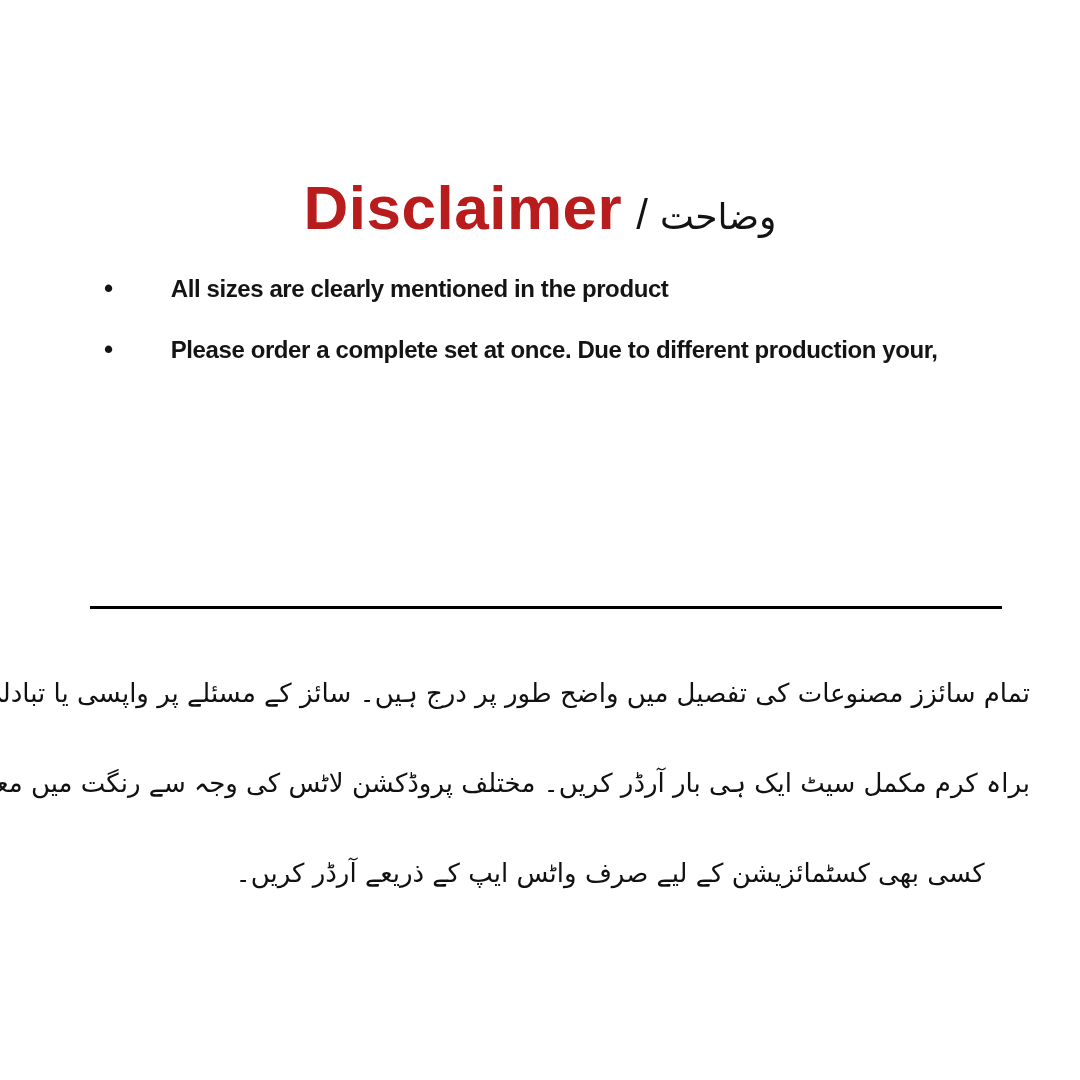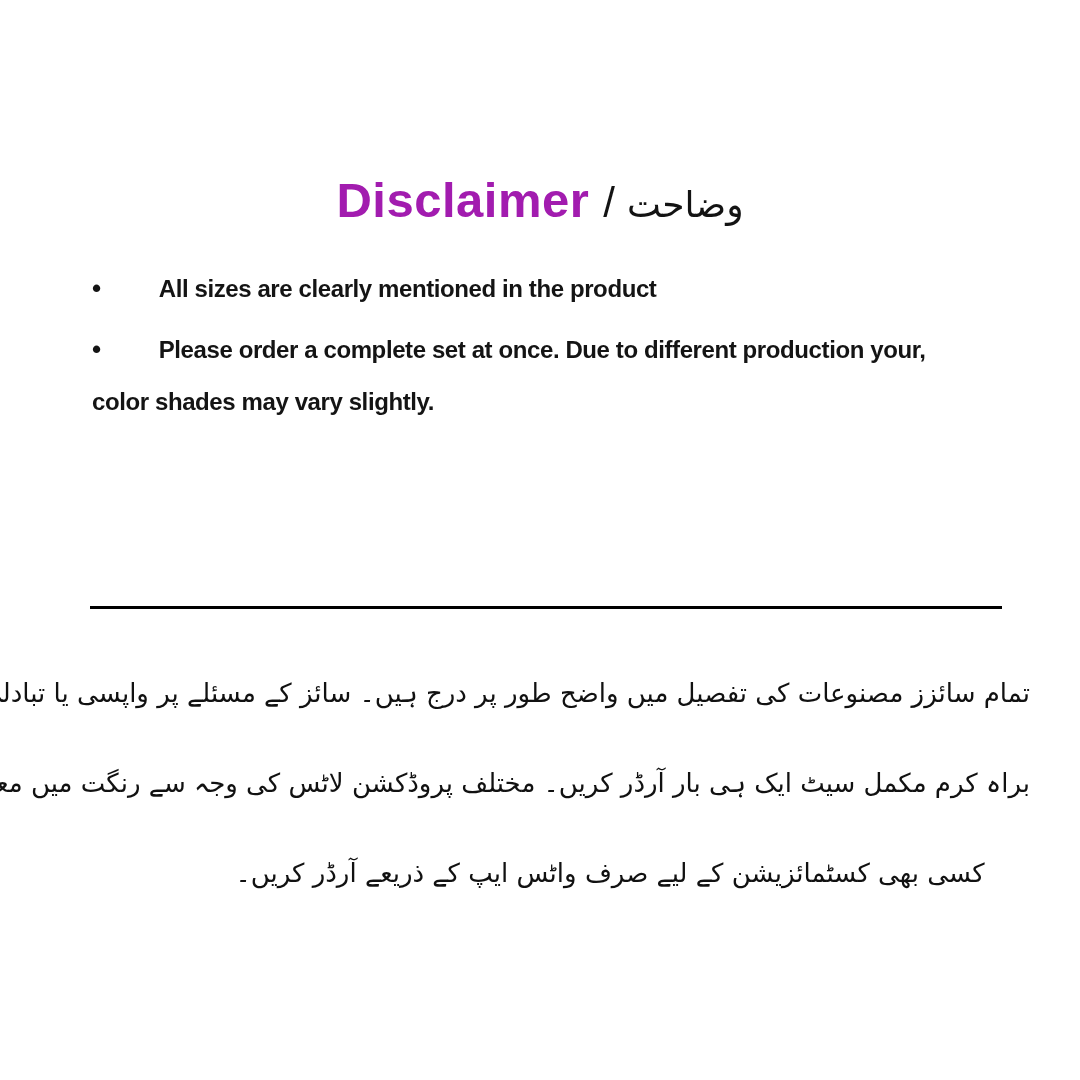--- a/index.html
+++ b/index.html
@@ -26,42 +26,42 @@
     position: absolute;
     top: 172px;
     left: 0;
     width: 1080px;
     margin: 0;
     text-align: center;
     font-weight: bold;
     white-space: nowrap;
   }
   .title-en {
-    font-size: 49px;
+    font-size: 62px;
     letter-spacing: 0.5px;
-    color: #a21caf;
+    color: #b91c1c;
   }
   .title-sep {
     font-size: 42px;
     font-weight: normal;
     margin: 0 12px 0 14px;
     color: #131313;
   }
   .title-ur {
     font-family: "DejaVu Sans", sans-serif;
     font-size: 36px;
     font-weight: normal;
     color: #131313;
   }
 
   
   .bullets {
     position: absolute;
     top: 262px;
-    left: 92px;
+    left: 104px;
     width: 905px;
     font-size: 24px;
     font-weight: bold;
     letter-spacing: -0.4px;
     line-height: 52px;
     white-space: nowrap;
     color: #141414;
   }
   .bullet {
     margin: 0 0 8px 0;
@@ -111,21 +111,21 @@
 <body>
 
 <div class="page">
 
   <h1 class="title"><span class="title-en">Disclaimer</span><span class="title-sep">/</span><span class="title-ur" dir="rtl">وضاحت</span></h1>
 
   <div class="bullets">
 
     <p class="bullet"><span class="dot">•</span><span class="gap"></span><span>All sizes are clearly mentioned in the product</span><br></p>
 
-    <p class="bullet"><span class="dot">•</span><span class="gap"></span><span>Please order a complete set at once. Due to different production your,</span><br><span>color shades may vary slightly.</span></p>
+    <p class="bullet"><span class="dot">•</span><span class="gap"></span><span>Please order a complete set at once. Due to different production your,</span><br></p>
 
 
   </div>
 
   <hr class="divider">
 
   <div class="urdu" dir="rtl">
     <div class="urdu-line">تمام سائزز مصنوعات کی تفصیل میں واضح طور پر درج ہیں۔ سائز کے مسئلے پر واپسی یا تبادلہ ممکن نہیں ہو گا۔</div>
     <div class="urdu-line">براہ کرم مکمل سیٹ ایک ہی بار آرڈر کریں۔ مختلف پروڈکشن لاٹس کی وجہ سے رنگت میں معمولی فرق ہو سکتا ہے۔</div>
     <div class="urdu-line urdu-line-last">کسی بھی کسٹمائزیشن کے لیے صرف واٹس ایپ کے ذریعے آرڈر کریں۔</div>

